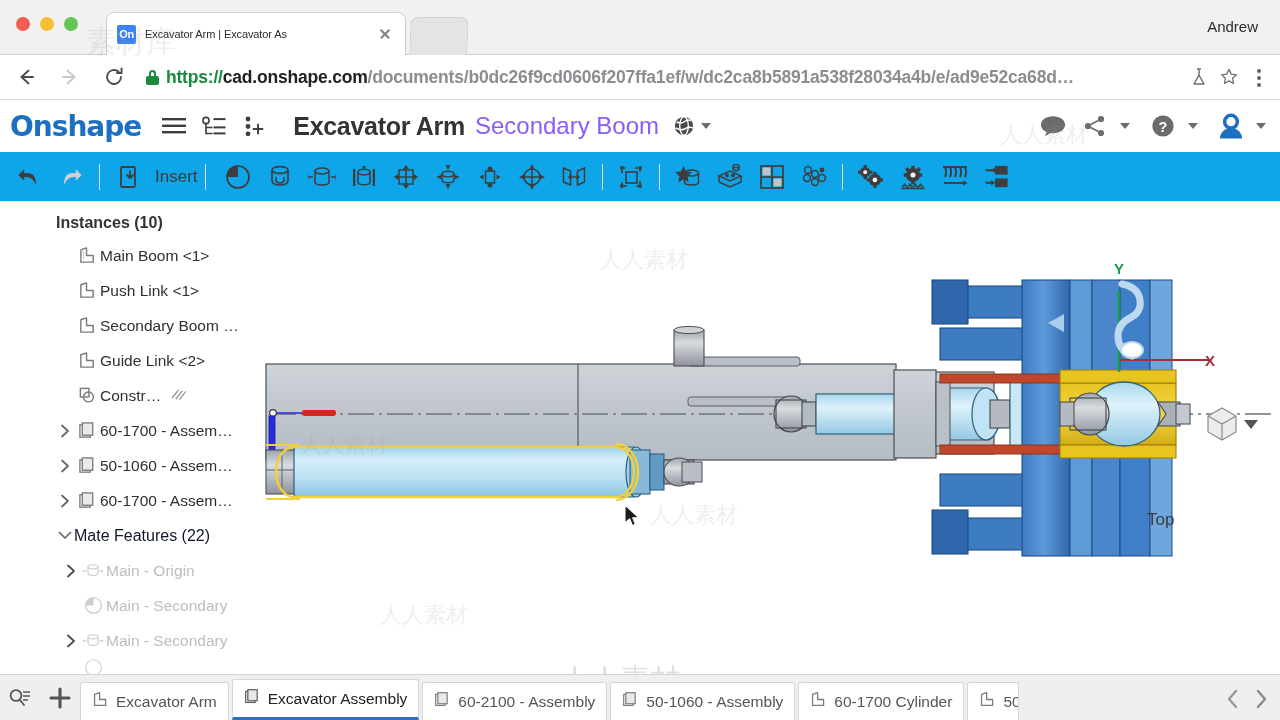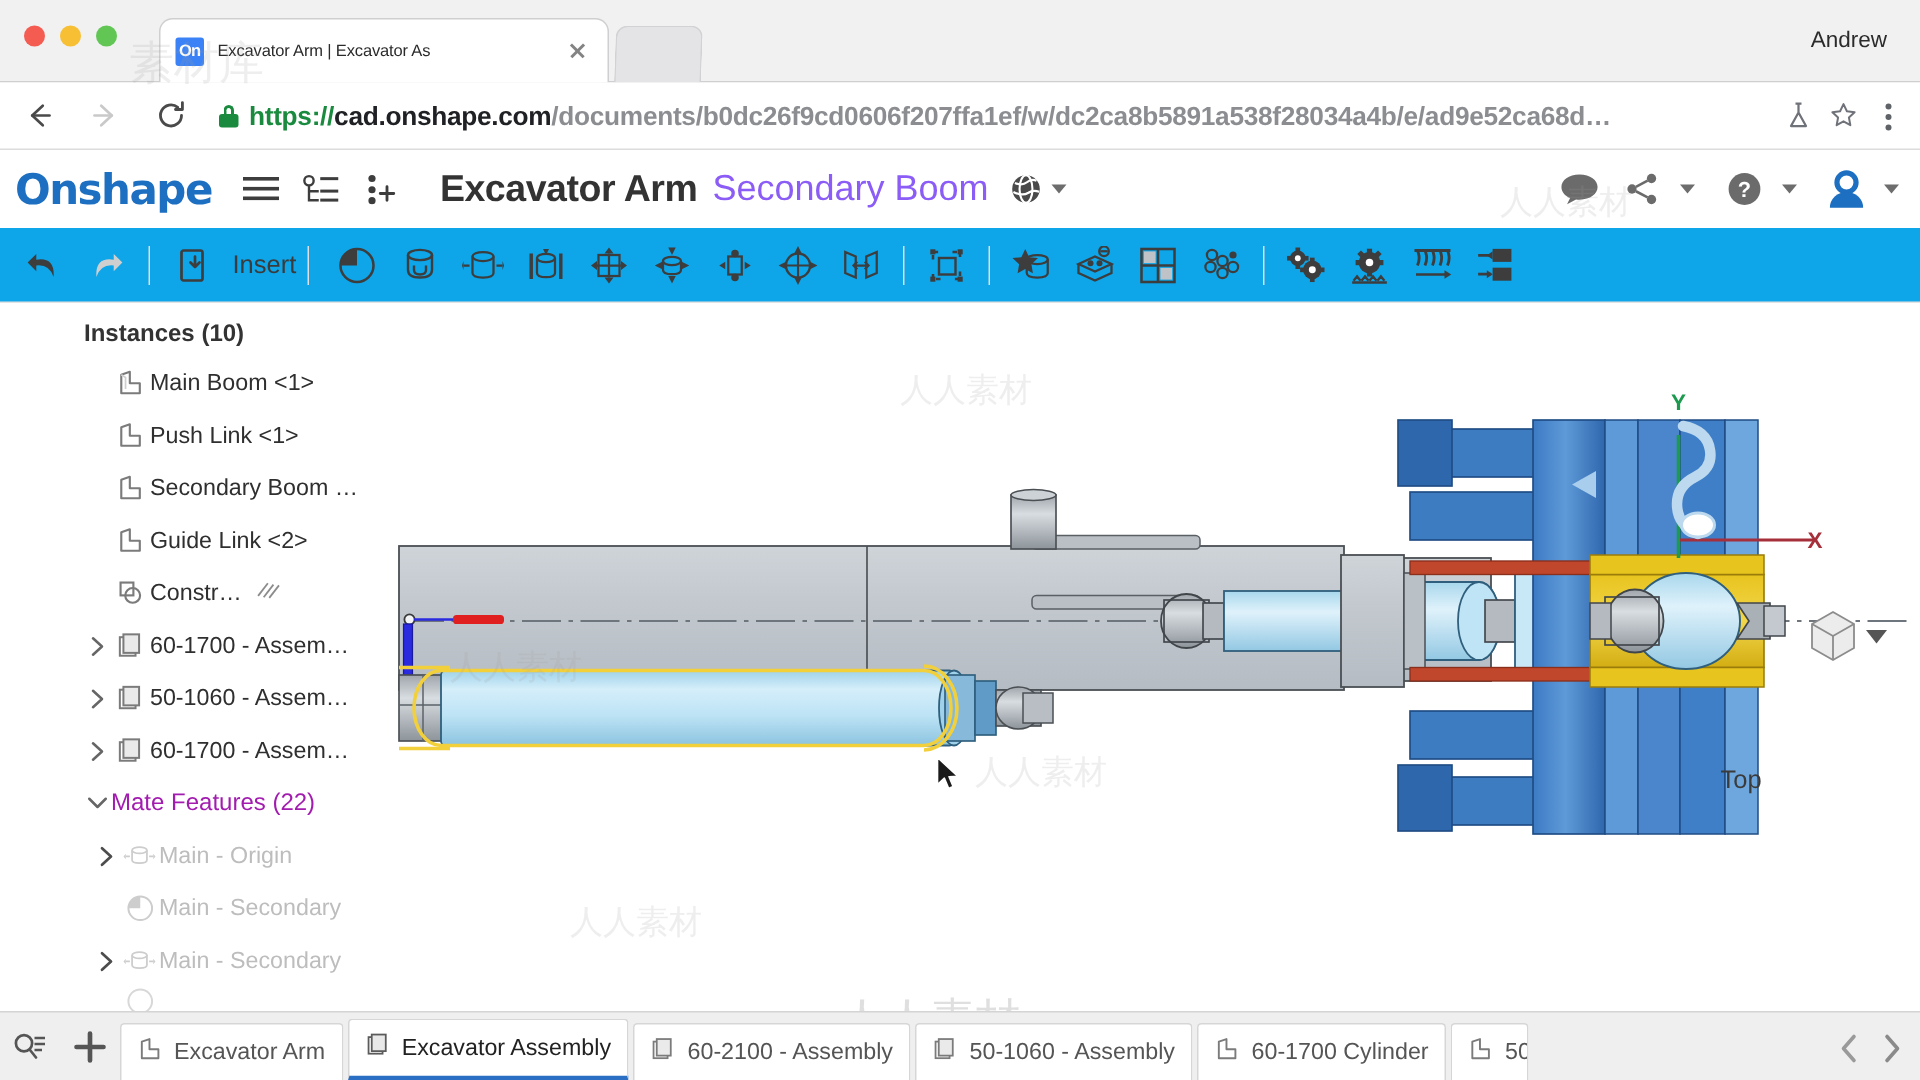--- a/index.html
+++ b/index.html
@@ -620,21 +620,21 @@
     </div>
     <span>60-1700 - Assem…</span>
   </div>
 
   <div class="tree-row" style="font-weight:normal">
     <div class="arrow">
       <svg width="14" height="11" viewBox="0 0 14 11">
           <path d="M1.5 2.5 L7 8 L12.5 2.5" fill="none" stroke="#666" stroke-width="1.7" stroke-linecap="round" stroke-linejoin="round"></path>
         </svg>
     </div>
-    <span style="font-size:16px;color:#a21caf">Mate Features (22)</span>
+    <span style="font-size:16px;color:#0f172a">Mate Features (22)</span>
   </div>
 
   <div class="tree-row dim indent-2">
     <div class="arrow">
       <svg width="11" height="14" viewBox="0 0 11 14">
           <path d="M2 1.5 L8 7 L2 12.5" fill="none" stroke="#4d4d4d" stroke-width="1.8" stroke-linecap="round" stroke-linejoin="round"></path>
         </svg>
     </div>
     <div class="t-ico">
       <svg width="22" height="19" viewBox="0 0 24 20">

